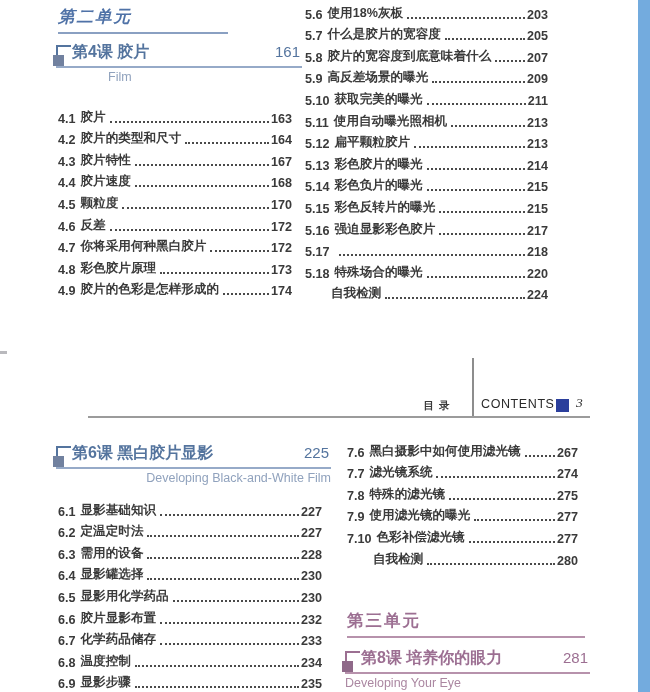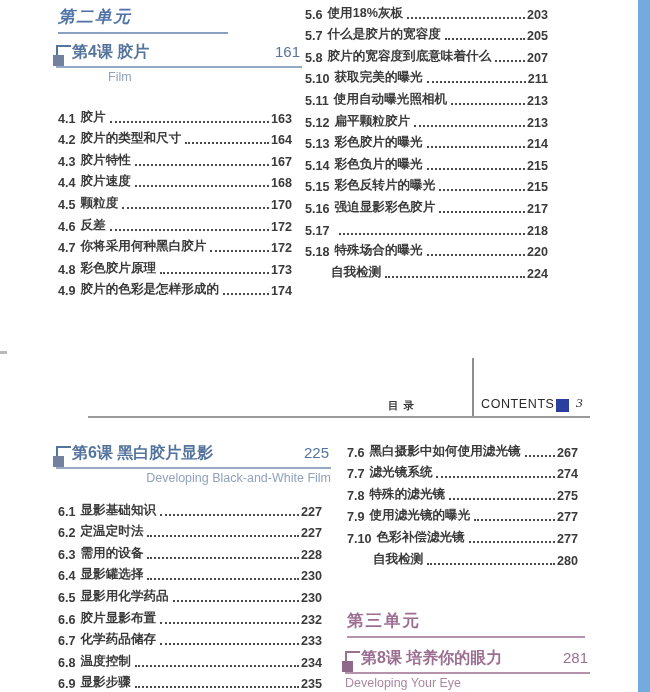--- a/index.html
+++ b/index.html
@@ -49,21 +49,21 @@
   #col-l5{left:305px;top:0px;width:243px;}
   #col-l6{left:58px;top:497px;width:264px;}
   #col-l7{left:347px;top:438px;width:231px;}
   .trow{display:flex;align-items:flex-end;height:21.6px;font-size:12.6px;font-weight:bold;
         color:#3a3a3a;white-space:nowrap;}
   .trow .num{margin-right:5px;}
   .trow .num:empty{width:21px;}
   .trow .leader{flex:1;border-bottom:2px dotted #4a4a4a;margin:0 2px 3px 4px;min-width:6px;}
 
   
-  .cn-label{position:absolute;left:388px;top:399px;width:54px;text-align:left;font-size:10.5px;
+  .cn-label{position:absolute;left:410px;top:399px;width:54px;text-align:center;font-size:10.5px;
             font-weight:bold;letter-spacing:1px;color:#3a3a3a;}
   .en-label{position:absolute;left:481px;top:397px;font-size:12.5px;color:#2a2a2a;letter-spacing:0.6px;}
   .sq{position:absolute;left:556px;top:399px;width:13px;height:13px;background:#2b3f9c;}
   .pg3{position:absolute;left:576px;top:395px;font-size:13.5px;font-style:italic;
        font-family:"Liberation Serif","DejaVu Serif",serif;color:#333;}
   .hrule{position:absolute;left:88px;top:416px;width:502px;height:2px;background:#9b9b9b;}
   .vline{position:absolute;left:472px;top:358px;width:2px;height:58px;background:#8d8d8d;}
 </style>
 </head>
 <body>
@@ -169,20 +169,26 @@
         <span class="pg">205</span>
       </div>
 
       <div class="trow">
         <span class="num">5.8</span>
         <span class="ttl">胶片的宽容度到底意味着什么</span>
         <span class="leader"></span>
         <span class="pg">207</span>
       </div>
 
+      <div class="trow">
+        <span class="num">5.9</span>
+        <span class="ttl">高反差场景的曝光</span>
+        <span class="leader"></span>
+        <span class="pg">209</span>
+      </div>
 
       <div class="trow">
         <span class="num">5.10</span>
         <span class="ttl">获取完美的曝光</span>
         <span class="leader"></span>
         <span class="pg">211</span>
       </div>
 
       <div class="trow">
         <span class="num">5.11</span>

